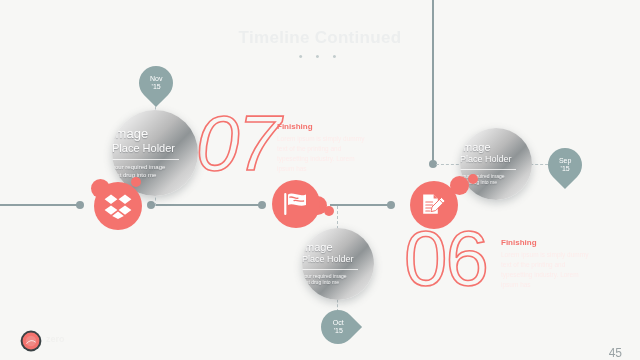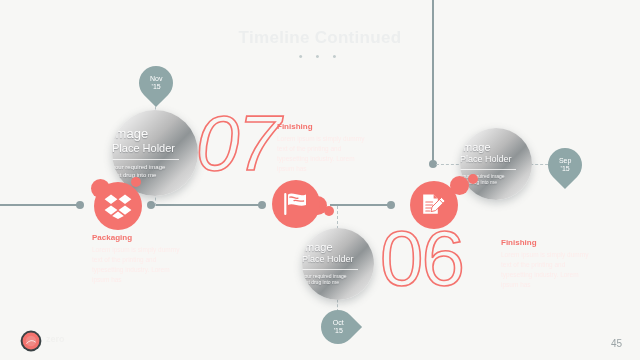--- a/index.html
+++ b/index.html
@@ -78,21 +78,21 @@
   }
 
   
   .blk{position:absolute;width:92px;}
   .blk .hd{font-size:8px;font-weight:bold;color:#f4736e;margin-bottom:3px;}
   .blk .bd{font-size:6.5px;line-height:1.55;color:#fdeceb;}
 
   
   .logo{position:absolute;left:20px;top:330px;width:22px;height:22px;}
   .logo-txt{position:absolute;left:46px;top:335px;font-size:9px;font-weight:bold;color:#f1f1ef;line-height:1.1;}
-  .pagenum{position:absolute;right:18px;top:338px;font-size:10px;color:#9aa3a5;}
+  .pagenum{position:absolute;right:18px;top:346px;font-size:12px;color:#9aa3a5;}
 </style>
 </head>
 <body>
 
 <div class="stage">
 
   <div class="title">Timeline Continued</div>
   <div class="dots">• • •</div>
 
   <div class="rail" style="left:0px;top:204px;width:78px;"></div>
@@ -148,24 +148,20 @@
           <polygon points="21,1.5 14.6,6.2 21,10.9 27.4,6.2"></polygon>
           <polygon points="7,12.4 0.6,17.1 7,21.8 13.4,17.1"></polygon>
           <polygon points="21,12.4 14.6,17.1 21,21.8 27.4,17.1"></polygon>
           <polygon points="14,18.6 8.2,22.9 14,25.9 19.8,22.9"></polygon>
         </g>
       </svg>
     </span>
   </div>
 
 
-  <div class="blk" style="left:92px;top:233px;">
-    <div class="hd">Packaging</div>
-    <div class="bd">Lorem ipsum is simply dummy text of the printing and typesetting industry. Lorem ipsum has</div>
-  </div>
 
   <div class="badge b3" style="left:324px;top:206px;"></div>
   <div class="badge b2" style="left:308px;top:196px;"></div>
   <div class="badge main" style="left:272px;top:180px;">
     <span>
       <svg width="28" height="26" viewBox="0 0 28 26" aria-hidden="true">
         <rect x="2.2" y="2" width="2.2" height="22" rx="1" fill="#ffffff"></rect>
         <path d="M6 3.4 C11 0.6 17 6.2 24 3.4 L24 14 C17 16.8 11 11.2 6 14 Z" fill="#ffffff"></path>
         <path d="M7.8 6.2 C11 5 13 8.2 16 7.2" stroke="#f4736e" stroke-width="1.3" fill="none" stroke-linecap="round"></path>
         <path d="M12 9.6 C15 8.6 18 11 21.6 10" stroke="#f4736e" stroke-width="1.3" fill="none" stroke-linecap="round"></path>
@@ -219,21 +215,21 @@
           <line x1="5.8" y1="13" x2="12.6" y2="13"></line>
           <line x1="5.8" y1="16" x2="11" y2="16"></line>
           <line x1="5.8" y1="19" x2="9.6" y2="19"></line>
         </g>
         <path d="M21.6 5.4 l3.6 3.6 l-9.6 9.6 l-4.6 1 l1 -4.6 z" fill="#ffffff" stroke="#f4736e" stroke-width="1"></path>
         <line x1="19.4" y1="7.6" x2="23" y2="11.2" stroke="#f4736e" stroke-width="1"></line>
       </svg>
     </span>
   </div>
 
-  <div class="bignum" style="left:380px;top:223px;">06</div>
+  <div class="bignum" style="left:404px;top:223px;">06</div>
 
   <div class="blk" style="left:501px;top:238px;">
     <div class="hd">Finishing</div>
     <div class="bd">Lorem ipsum is simply dummy text of the printing and typesetting industry. Lorem ipsum has</div>
   </div>
 
   <div class="logo">
     <svg width="22" height="22" viewBox="0 0 22 22" aria-hidden="true">
       <circle cx="11" cy="11" r="10.4" fill="#3a4245"></circle>
       <circle cx="11" cy="11" r="8.4" fill="#f4736e"></circle>

